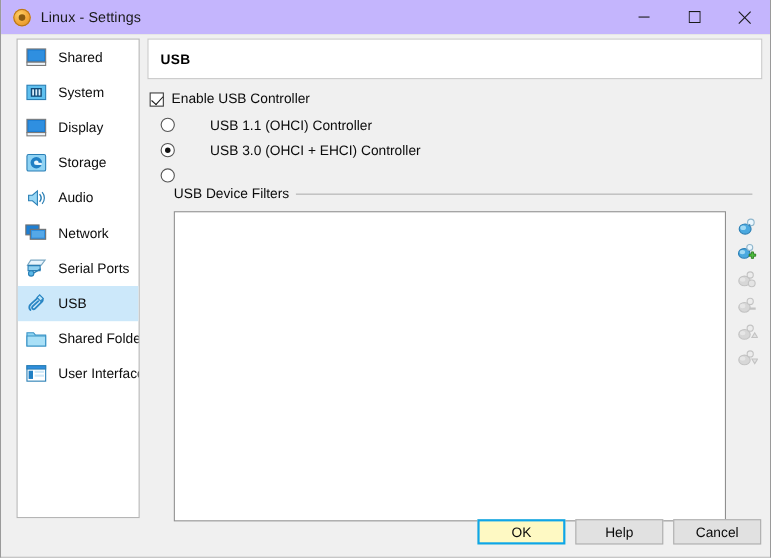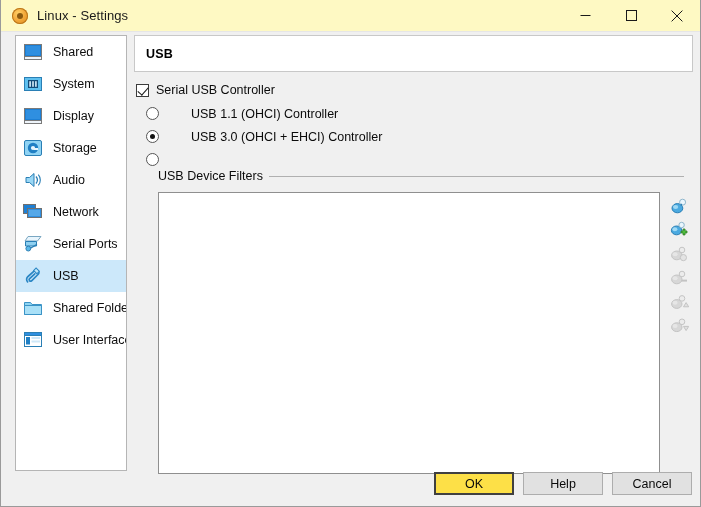--- a/index.html
+++ b/index.html
@@ -17,21 +17,21 @@
     width: 701px; height: 507px;
     background: #f0f0f0;
     border-left: 1px solid #9a9a9a;
     border-right: 1px solid #9a9a9a;
     border-bottom: 1px solid #9a9a9a;
   }
 
   
   #titlebar {
     position: absolute; top: 0; left: 0; right: 0; height: 31px;
-    background: #fef9c3;
+    background: #c4b5fd;
     display: flex; align-items: center;
   }
   #title-icon {
     width: 16px; height: 16px; margin-left: 11px; margin-right: 9px;
     border-radius: 50%;
     background: radial-gradient(circle at 38% 34%, #ffd066 0%, #f2a83a 48%, #d98a1c 100%);
     box-shadow: inset 0 0 0 1px #b9751a;
     position: relative; flex: none;
   }
   #title-icon::after {
@@ -170,21 +170,21 @@
   }
   .dlg-btn {
     width: 80px; height: 23px;
     font-family: "Liberation Sans", sans-serif;
     font-size: 12.5px; color: #0a0a0a;
     background: #e1e1e1; border: 1px solid #adadad;
     cursor: default; padding: 0;
     display: flex; align-items: center; justify-content: center;
   }
   .dlg-btn.default {
-    border: 2px solid #404040; background: #fde047;
+    border: 2px solid #0ea5e9; background: #fef9c3;
   }
 </style>
 </head>
 <body>
 
 <div id="window">
 
   <div id="titlebar">
     <div id="title-icon"></div>
     <div id="title-text">Linux - Settings</div>
@@ -327,21 +327,21 @@
     </div>
 
     <div id="pane">
 
       <div id="page-header">
         <span id="page-header-title">USB</span>
       </div>
 
       <div id="enable-row">
         <span class="cbox checked"></span>
-        <span class="row-label">Serial USB Controller</span>
+        <span class="row-label">Enable USB Controller</span>
       </div>
 
       <div class="radio-row" style="top:72px">
         <span class="radio"></span>
         <span class="row-label">USB 1.1 (OHCI) Controller</span>
       </div>
       <div class="radio-row" style="top:95px">
         <span class="radio on"></span>
         <span class="row-label">USB 3.0 (OHCI + EHCI) Controller</span>
       </div>

